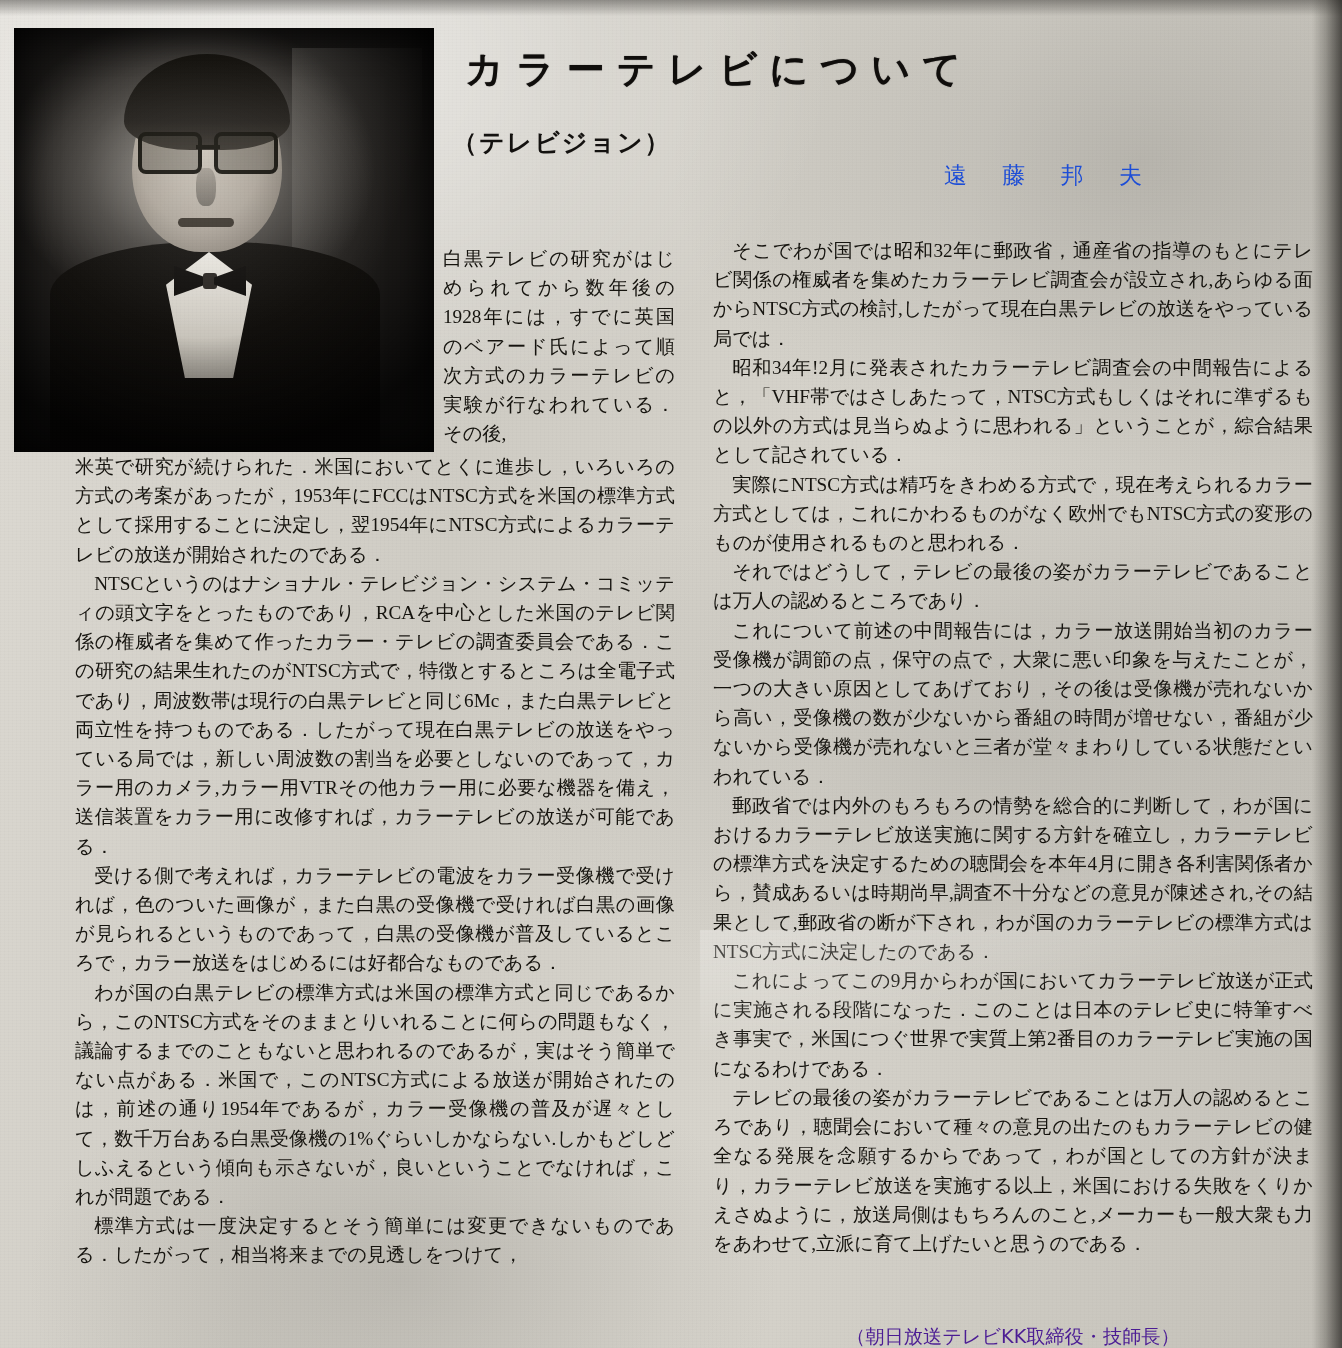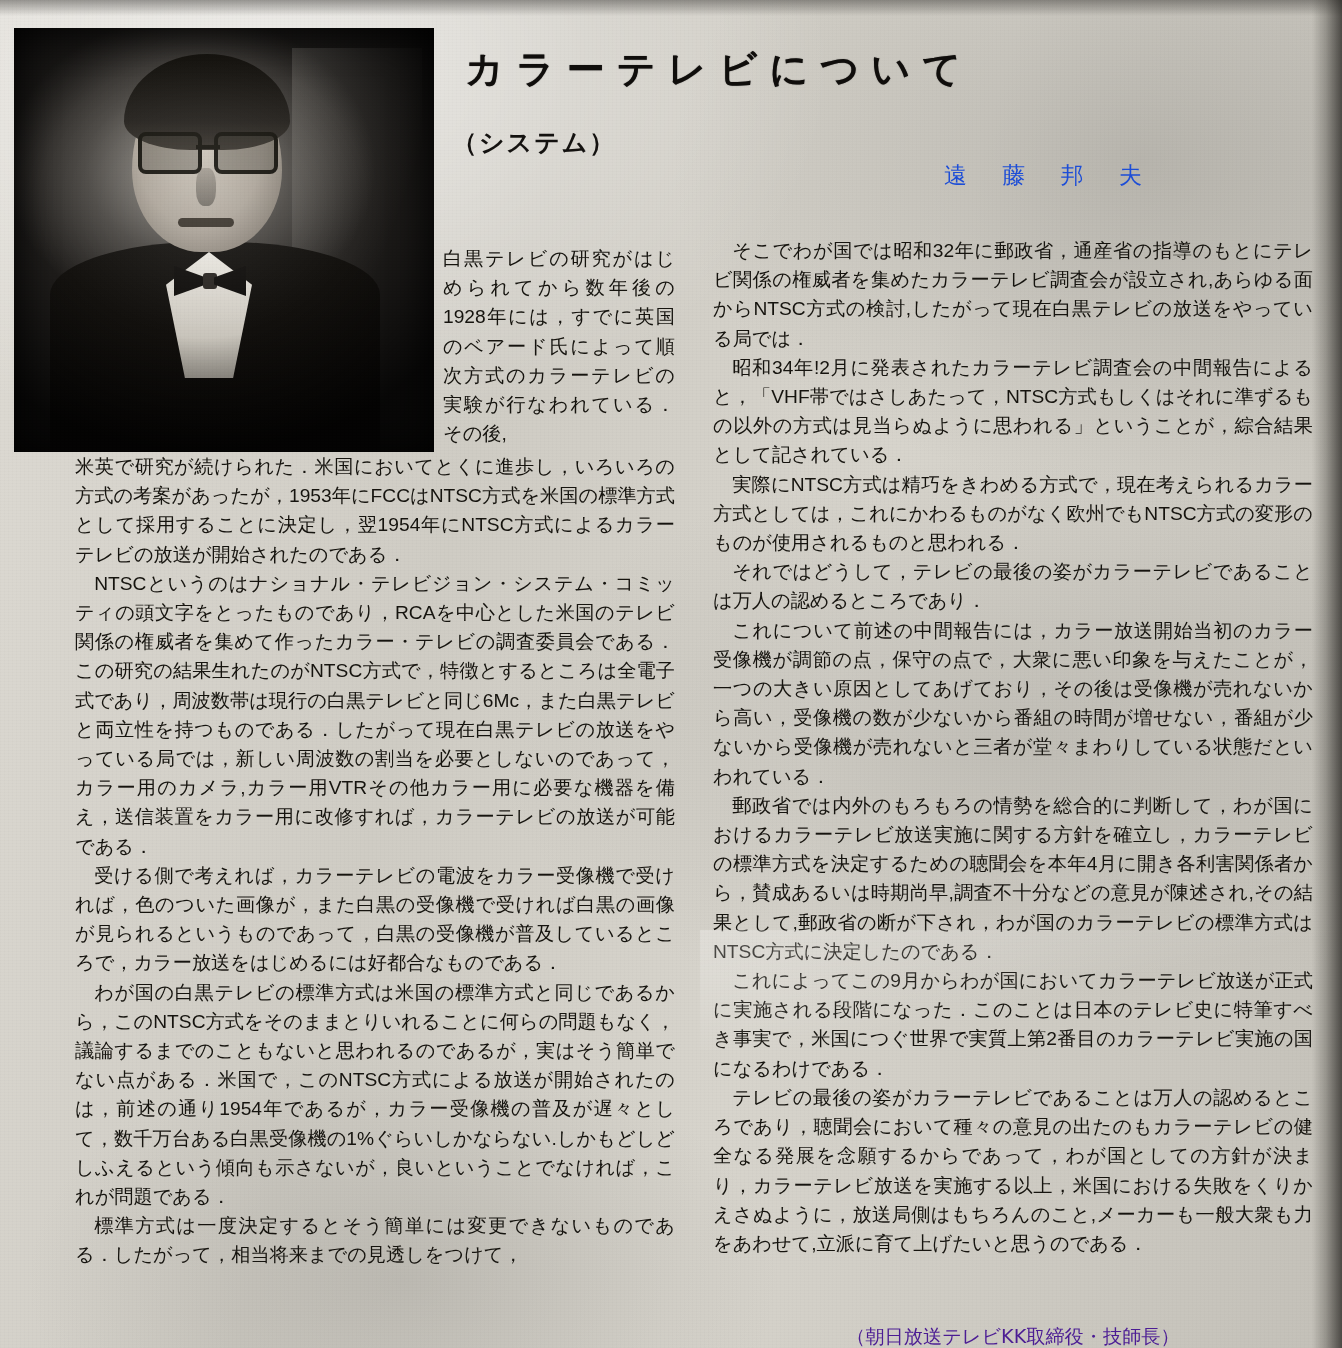--- a/index.html
+++ b/index.html
@@ -177,21 +177,21 @@
     position: absolute;
     left: 944px; top: 160px;
     font-size: 23px;
     letter-spacing: 14px;
     font-weight: 400;
     color: #1d4ed8;
   }
 
   .col {
     position: absolute;
-    font-family: Liberation Sans, sans-serif;
+    font-family: Liberation Serif, serif;
     color: #16140f;
     font-size: 19.2px;
     line-height: 29.2px;
     text-align: justify;
     text-justify: inter-character;
   }
   .col p { margin: 0; text-indent: 1em; }
   .col p.noindent { text-indent: 0; }
 
   #col-left-top {
@@ -240,21 +240,21 @@
     <div class="mouth"></div>
     <div class="glasses">
       <div class="lens l"></div>
       <div class="lens r"></div>
       <div class="bridge"></div>
     </div>
     <div class="vignette"></div>
   </div>
 
   <div id="title" class="jp">カラーテレビについて</div>
-  <div id="subtitle" class="jp">（システム）</div>
+  <div id="subtitle" class="jp">（テレビジョン）</div>
   <div id="byline" class="jp">遠 藤 邦 夫</div>
 
   <div id="col-left-top" class="col">
     <p class="noindent">白黒テレビの研究がはじめられてから数年後の1928年には，すでに英国のベアード氏によって順次方式のカラーテレビの実験が行なわれている．その後,</p>
   </div>
 
   <div id="col-left-rest" class="col">
     <p class="noindent">米英で研究が続けられた．米国においてとくに進歩し，いろいろの方式の考案があったが，1953年にFCCはNTSC方式を米国の標準方式として採用することに決定し，翌1954年にNTSC方式によるカラーテレビの放送が開始されたのである．</p>
     <p>NTSCというのはナショナル・テレビジョン・システム・コミッティの頭文字をとったものであり，RCAを中心とした米国のテレビ関係の権威者を集めて作ったカラー・テレビの調査委員会である．この研究の結果生れたのがNTSC方式で，特徴とするところは全電子式であり，周波数帯は現行の白黒テレビと同じ6Mc，また白黒テレビと両立性を持つものである．したがって現在白黒テレビの放送をやっている局では，新しい周波数の割当を必要としないのであって，カラー用のカメラ,カラー用VTRその他カラー用に必要な機器を備え，送信装置をカラー用に改修すれば，カラーテレビの放送が可能である．</p>
     <p>受ける側で考えれば，カラーテレビの電波をカラー受像機で受ければ，色のついた画像が，また白黒の受像機で受ければ白黒の画像が見られるというものであって，白黒の受像機が普及しているところで，カラー放送をはじめるには好都合なものである．</p>

